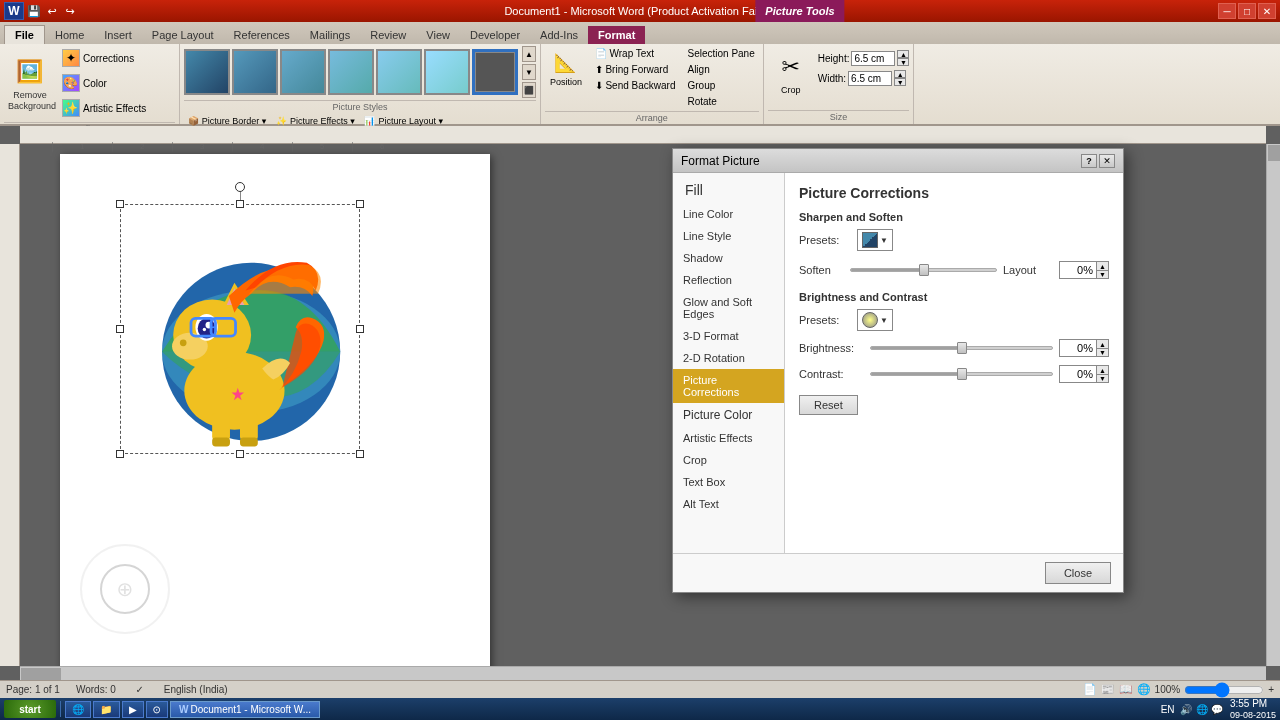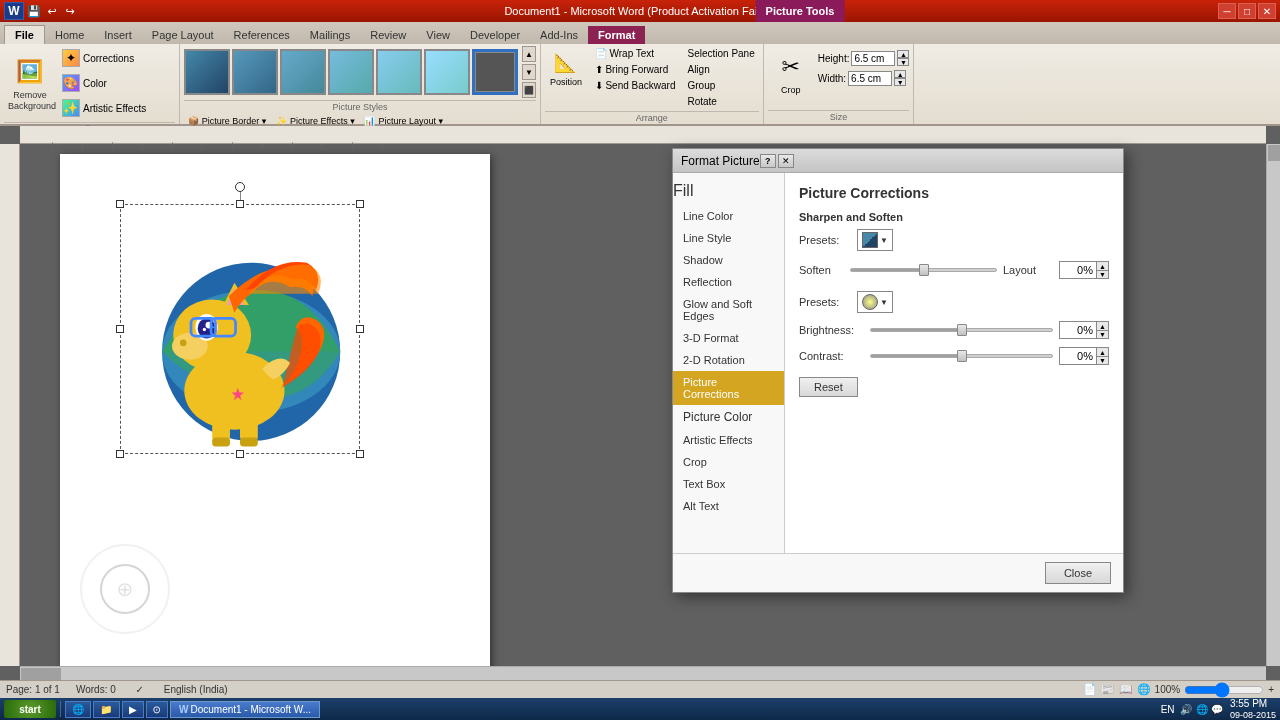--- a/index.html
+++ b/index.html
@@ -14,21 +14,21 @@
 <body>
 
 <div id="title-bar" style="position:absolute;top:0;left:0;right:0;height:22px;background:linear-gradient(to bottom,#c8230a,#9a1500);display:flex;align-items:center;padding:0 4px;">
   <div style="display:flex;gap:2px;align-items:center;">
     <div style="width:20px;height:18px;background:#1a3a8a;border:1px solid #3a5aaa;display:flex;align-items:center;justify-content:center;color:white;font-weight:bold;font-size:12px;">W</div>
     <div style="width:16px;height:16px;display:flex;align-items:center;justify-content:center;cursor:pointer;">💾</div>
     <div style="width:16px;height:16px;display:flex;align-items:center;justify-content:center;cursor:pointer;color:white;font-size:11px;">↩</div>
     <div style="width:16px;height:16px;display:flex;align-items:center;justify-content:center;cursor:pointer;color:white;font-size:11px;">↪</div>
   </div>
   <div style="position:absolute;left:50%;transform:translateX(-50%);color:white;font-size:11px;white-space:nowrap;">Document1 - Microsoft Word (Product Activation Failed)</div>
-  <div style="position:absolute;left:50%;transform:translateX(-50%) translateX(160px);background:#8b1a5a;color:white;font-size:11px;font-weight:bold;padding:0 10px;height:22px;display:flex;align-items:center;">Picture Tools</div>
+  <div style="position:absolute;left:50%;transform:translateX(-50%) translateX(160px);background:#8b1a5a;color:white;font-size:11px;font-weight:bold;padding:0 10px;height:22px;display:flex;align-items:center;font-style:italic;">Picture Tools</div>
   <div style="margin-left:auto;display:flex;gap:2px;">
     <div style="width:18px;height:16px;background:#d04030;border:1px solid #e06050;color:white;font-size:10px;display:flex;align-items:center;justify-content:center;cursor:pointer;">─</div>
     <div style="width:18px;height:16px;background:#d04030;border:1px solid #e06050;color:white;font-size:10px;display:flex;align-items:center;justify-content:center;cursor:pointer;">□</div>
     <div style="width:18px;height:16px;background:#d04030;border:1px solid #e06050;color:white;font-size:10px;display:flex;align-items:center;justify-content:center;cursor:pointer;">✕</div>
   </div>
 </div>
 
 <div style="position:absolute;top:22px;left:0;right:0;height:22px;background:linear-gradient(to bottom,#d0c8bc,#c0b8ac);display:flex;align-items:flex-end;padding:0 4px;">
   <div style="padding:3px 10px;font-size:11px;cursor:pointer;background:#e8e4dc;border:1px solid #a0968c;border-bottom:none;color:#000;font-weight:bold;">File</div>
   <div style="padding:3px 10px;font-size:11px;cursor:pointer;color:#333;">Home</div>
@@ -264,32 +264,32 @@
   <div style="position:absolute;right:0;top:18px;bottom:14px;width:14px;background:#c8c8c8;border-left:1px solid #aaa;">
     <div style="width:12px;height:16px;background:#a0a0a0;margin:1px;cursor:pointer;"></div>
   </div>
   <div style="position:absolute;bottom:0;left:20px;right:14px;height:14px;background:#c8c8c8;border-top:1px solid #aaa;">
     <div style="height:12px;width:40px;background:#a0a0a0;margin:1px;cursor:pointer;"></div>
   </div>
 </div>
 
 <div style="position:absolute;top:148px;left:672px;width:452px;background:white;border:1px solid #888;box-shadow:4px 4px 14px rgba(0,0,0,0.45);z-index:100;">
 
-  <div style="background:linear-gradient(to bottom,#dcdcdc,#c4c4c4);padding:4px 8px;display:flex;align-items:center;border-bottom:1px solid #aaa;height:24px;">
+  <div style="background:linear-gradient(to bottom,#dcdcdc,#c4c4c4);padding:4px 8px;display:flex;align-items:center;justify-content:space-between;border-bottom:1px solid #aaa;height:24px;">
     <span style="font-size:12px;font-weight:normal;color:#000;">Format Picture</span>
     <div style="display:flex;gap:2px;">
       <div style="width:16px;height:14px;background:linear-gradient(to bottom,#e8e8e8,#c8c8c8);border:1px solid #888;cursor:pointer;display:flex;align-items:center;justify-content:center;font-size:9px;font-weight:bold;">?</div>
       <div style="width:16px;height:14px;background:linear-gradient(to bottom,#e8e8e8,#c8c8c8);border:1px solid #888;cursor:pointer;display:flex;align-items:center;justify-content:center;font-size:9px;">✕</div>
     </div>
   </div>
 
   <div style="display:flex;min-height:380px;">
 
     <div style="width:112px;border-right:1px solid #ccc;background:#f8f8f8;padding:4px 0;">
-      <div style="padding:5px 0;font-size:16px;cursor:pointer;color:#333;">Fill</div>
+      <div style="padding:5px 12px;font-size:14px;cursor:pointer;color:#333;">Fill</div>
       <div style="padding:5px 10px;font-size:11px;cursor:pointer;color:#333;">Line Color</div>
       <div style="padding:5px 10px;font-size:11px;cursor:pointer;color:#333;">Line Style</div>
       <div style="padding:5px 10px;font-size:11px;cursor:pointer;color:#333;">Shadow</div>
       <div style="padding:5px 10px;font-size:11px;cursor:pointer;color:#333;">Reflection</div>
       <div style="padding:5px 10px;font-size:11px;cursor:pointer;color:#333;">Glow and Soft Edges</div>
       <div style="padding:5px 10px;font-size:11px;cursor:pointer;color:#333;">3-D Format</div>
       <div style="padding:5px 10px;font-size:11px;cursor:pointer;color:#333;">2-D Rotation</div>
       <div style="padding:5px 10px;font-size:11px;cursor:pointer;background:#d4a520;color:white;">Picture Corrections</div>
       <div style="padding:5px 10px;font-size:12px;cursor:pointer;color:#333;">Picture Color</div>
       <div style="padding:5px 10px;font-size:11px;cursor:pointer;color:#333;">Artistic Effects</div>
@@ -322,20 +322,21 @@
             <input type="text" style="width: 36px; padding: 1px 3px; font-size: 11px; text-align: right; border: none; outline: none;" value="0%">
             <div style="display:flex;flex-direction:column;">
               <button style="width:12px;height:8px;background:#e8e8e8;border:none;border-left:1px solid #888;cursor:pointer;display:flex;align-items:center;justify-content:center;font-size:7px;padding:0;">▲</button>
               <button style="width:12px;height:8px;background:#e8e8e8;border:none;border-left:1px solid #888;border-top:1px solid #888;cursor:pointer;display:flex;align-items:center;justify-content:center;font-size:7px;padding:0;">▼</button>
             </div>
           </div>
         </div>
       </div>
 
       <div>
+        <div style="font-size:11px;font-weight:bold;color:#333;margin-bottom:6px;">Brightness and Contrast</div>
         <div style="display:flex;align-items:center;gap:8px;margin-bottom:8px;">
           <span style="font-size:11px;color:#333;width:50px;">Presets:</span>
           <div style="display:flex;align-items:center;border:1px solid #888;background:white;padding:2px 4px;cursor:pointer;gap:2px;">
             <div style="width:16px;height:16px;background:radial-gradient(circle,#ffff88,#888888);border:1px solid #666;border-radius:50%;"></div>
             <span style="font-size:8px;color:#333;">▼</span>
           </div>
         </div>
 
         <div style="display:flex;align-items:center;gap:6px;margin-bottom:8px;">
           <span style="font-size:11px;color:#333;width:65px;">Brightness:</span>

